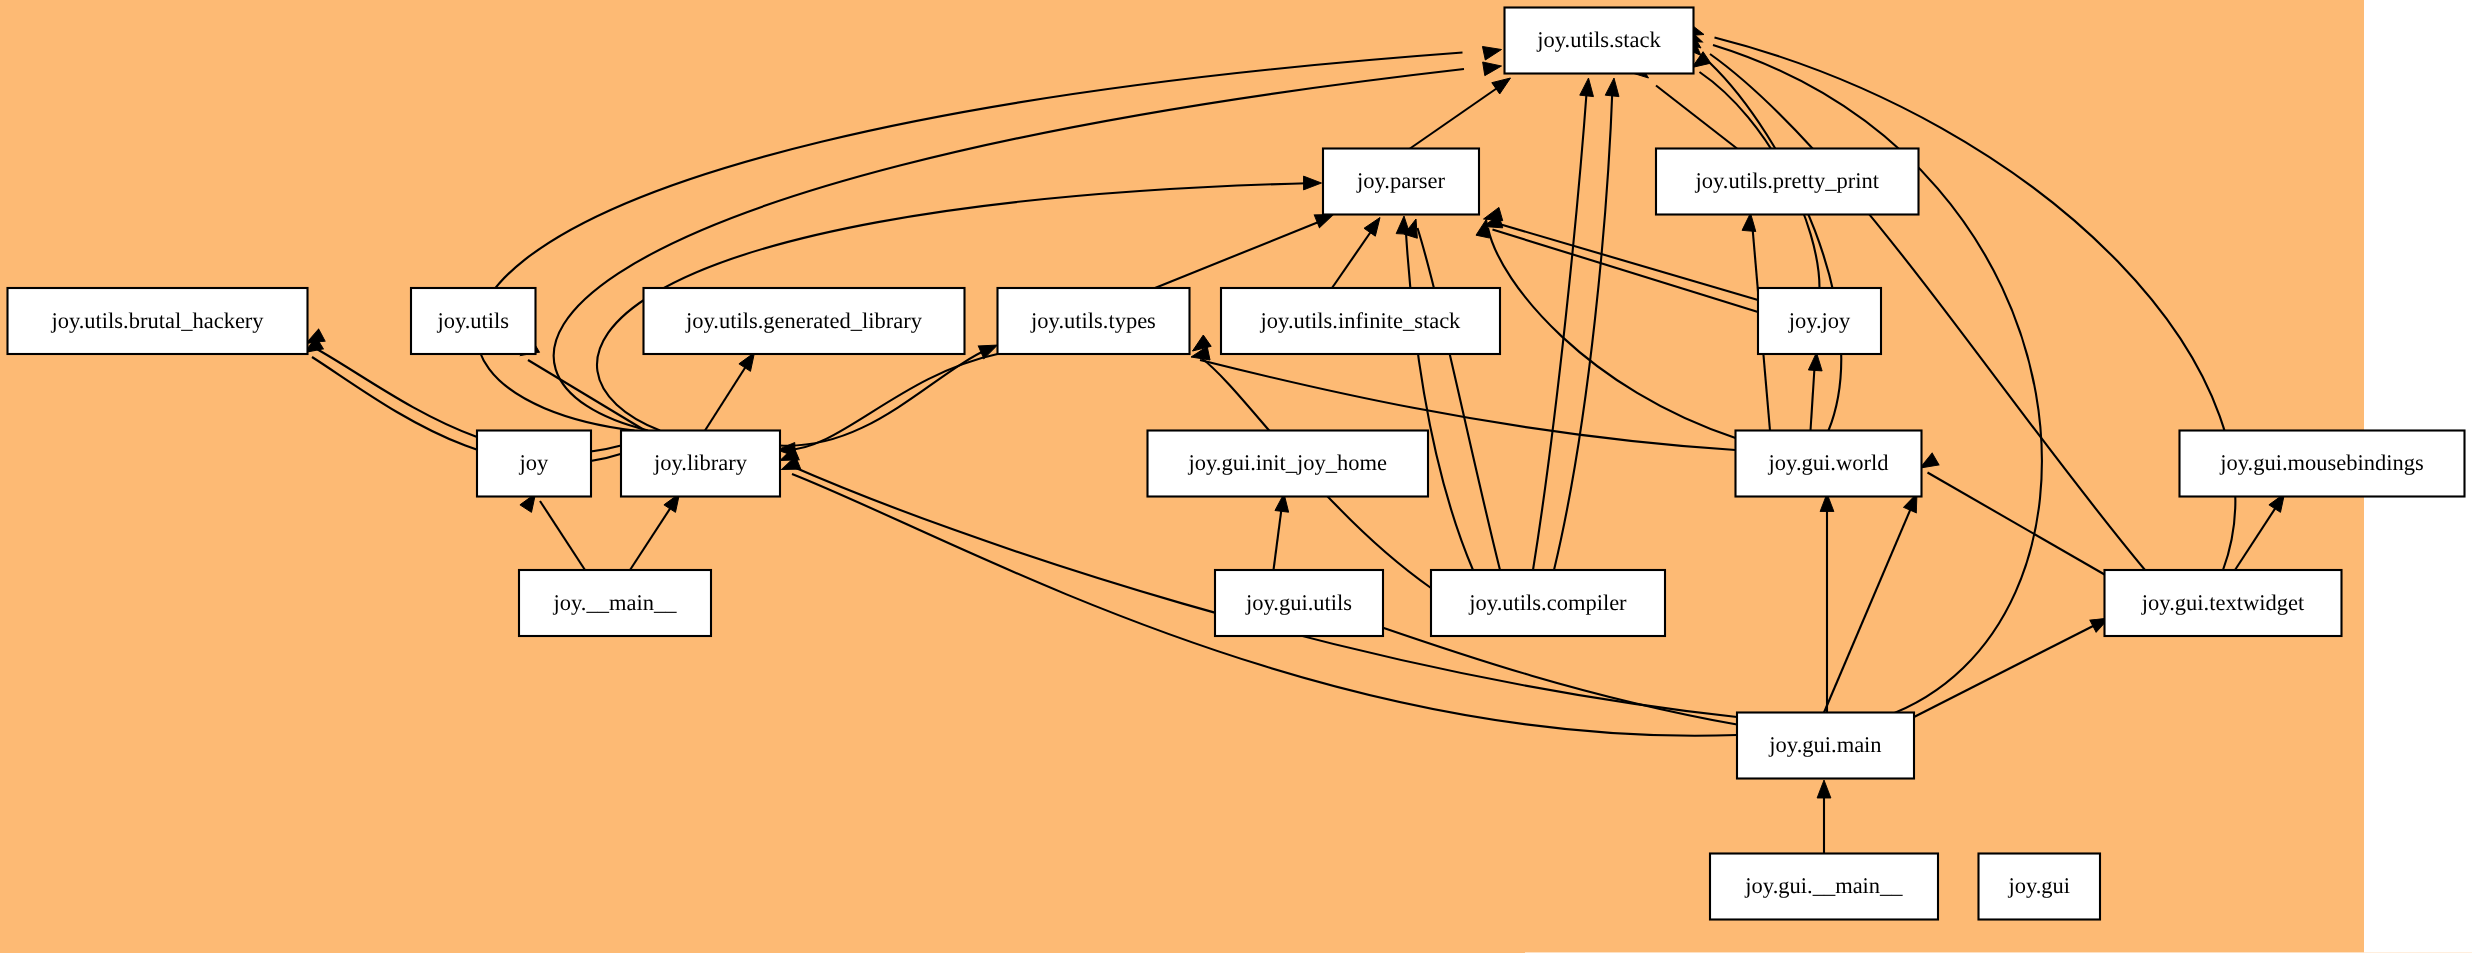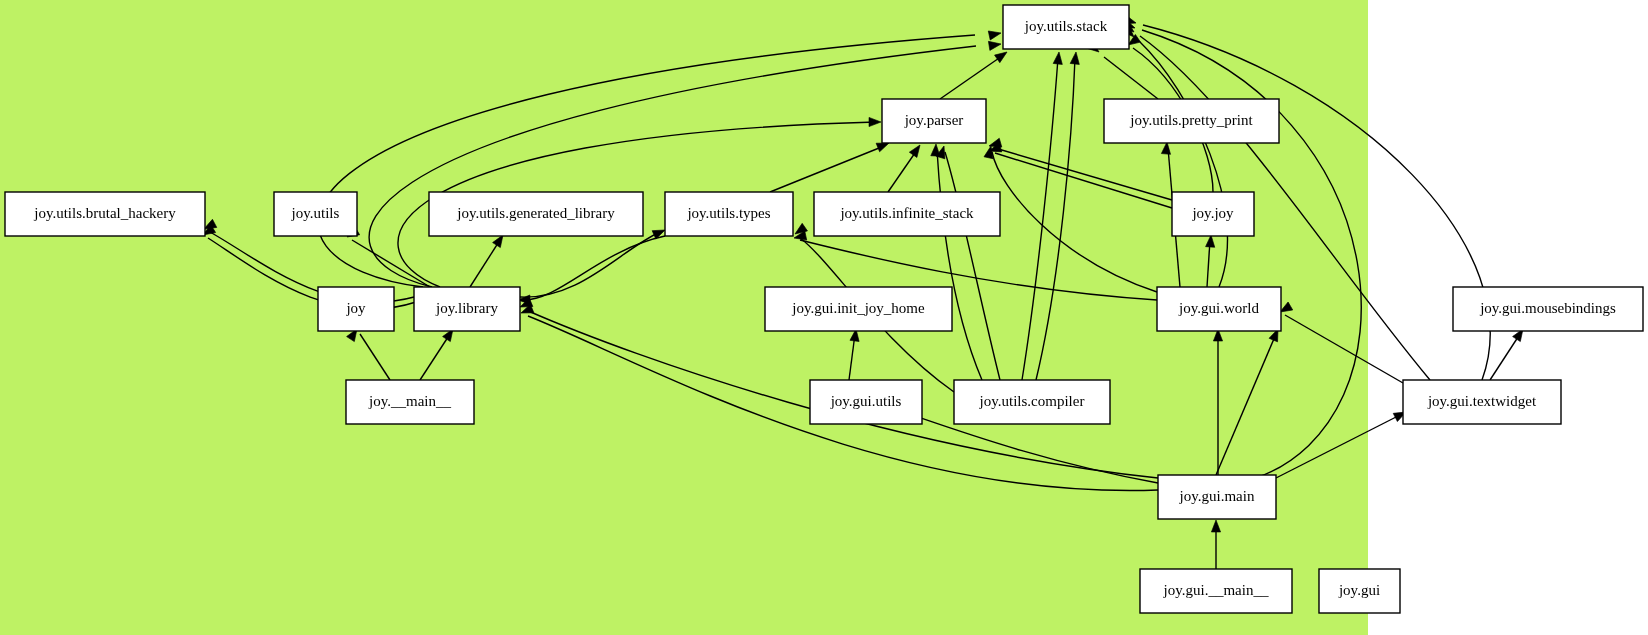--- a/index.html
+++ b/index.html
@@ -8,23 +8,23 @@
     background: #ffffff;
   }
   body {
     width: 1648px;
     height: 635px;
     overflow: hidden;
     font-family: "Liberation Serif", "DejaVu Serif", serif;
   }
   #graph-root {
     position: relative;
-    width: 1368px;
+    width: 1576px;
     height: 635px;
-    background: #bef264;
+    background: #fdba74;
   }
   svg.graph-canvas {
     position: absolute;
     top: 0;
     left: 0;
     width: 1648px;
     height: 635px;
     display: block;
   }
   .node-rect {

